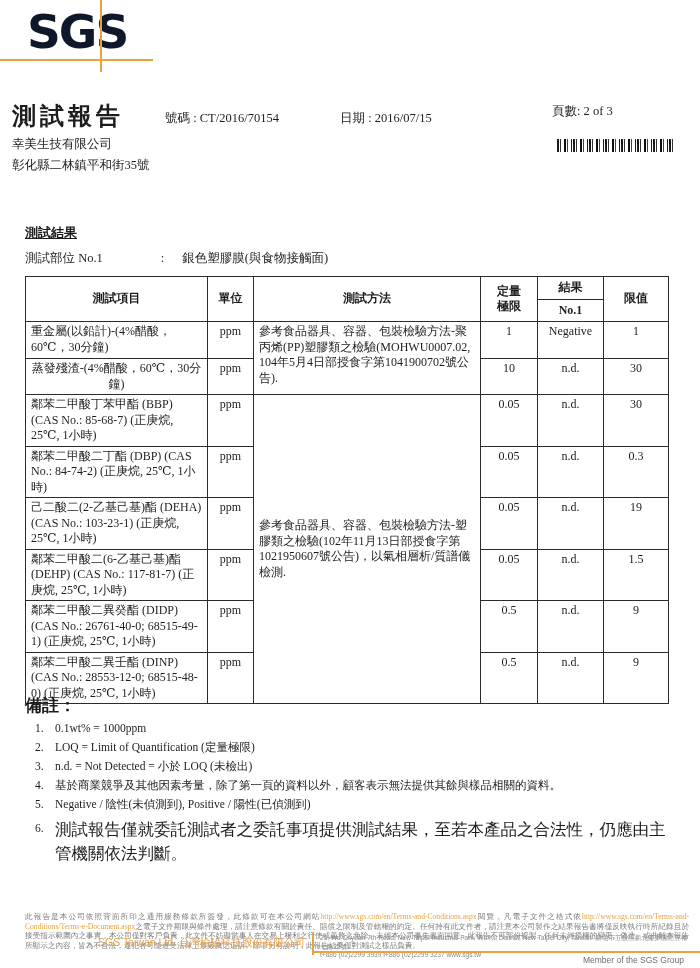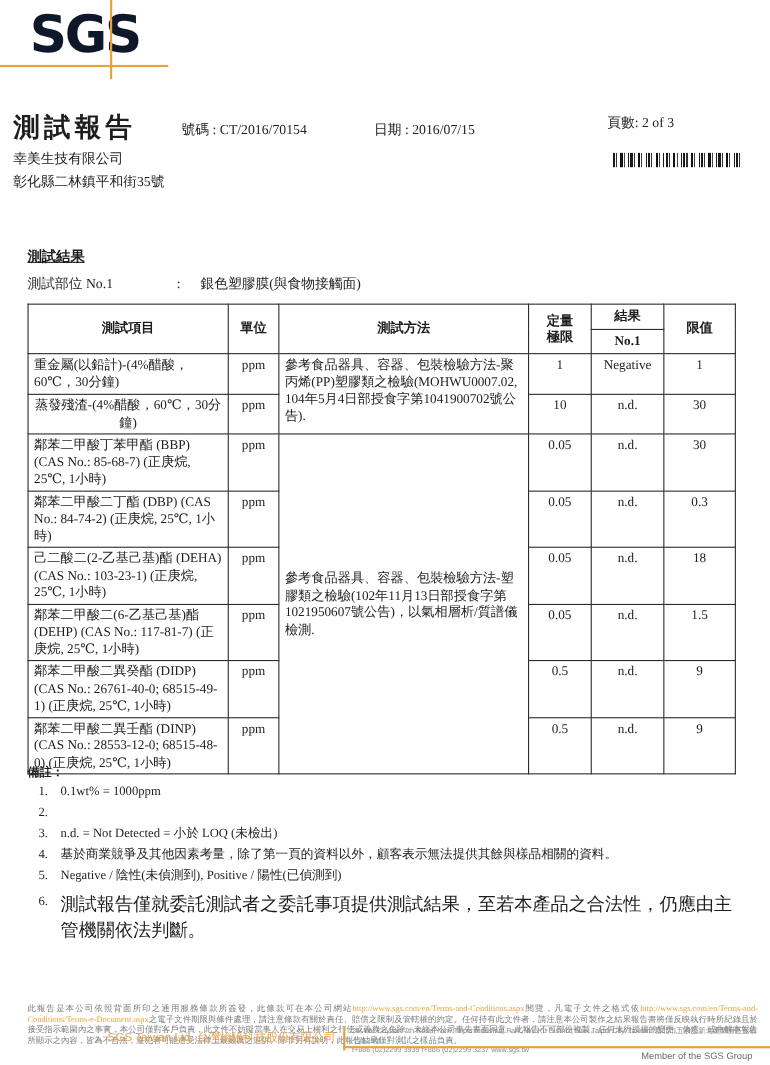--- a/index.html
+++ b/index.html
@@ -50,21 +50,21 @@
   col.c-loq{width:57px;}col.c-result{width:66px;}col.c-limit{width:65px;}
   th.loq{white-space:pre-line;}
   td.unit,td.loq,td.result,td.limit{text-align:center;}
   td.method{font-size:12px;}
   td.method.mid{vertical-align:middle;margin-top:47px;}
   tbody tr.r1 td{height:32px;}
   tbody tr.r2 td{height:26px;text-align:center;}
 
   
   .notes{position:absolute;left:25px;top:694px;width:650px;}
-  .notes-title{font-size:11px;font-weight:bold;}
+  .notes-title{font-size:17px;font-weight:bold;}
   .note{display:flex;margin:4px 0 0 10px;font-size:11.5px;line-height:15px;}
   .note .num{width:20px;flex:0 0 20px;}
   .note.big{font-size:16.5px;line-height:24px;margin-top:6px;}
   .note.big .num{font-size:11.5px;line-height:20px;}
 
   
   .fineprint{
     position:absolute;left:25px;top:884px;width:664px;
     font-size:7.6px;line-height:9.6px;color:#7b7b7b;text-align:justify;margin-top:28px;
   }
@@ -167,21 +167,21 @@
           <td class="unit">ppm</td>
           <td class="loq">0.05</td>
           <td class="result">n.d.</td>
           <td class="limit">0.3</td>
         </tr>
         <tr class="r5">
           <td class="item">己二酸二(2-乙基己基)酯 (DEHA) (CAS No.: 103-23-1) (正庚烷, 25℃, 1小時)</td>
           <td class="unit">ppm</td>
           <td class="loq">0.05</td>
           <td class="result">n.d.</td>
-          <td class="limit">18</td>
+          <td class="limit">19</td>
         </tr>
         <tr class="r6">
           <td class="item">鄰苯二甲酸二(6-乙基己基)酯 (DEHP) (CAS No.: 117-81-7) (正庚烷, 25℃, 1小時)</td>
           <td class="unit">ppm</td>
           <td class="loq">0.05</td>
           <td class="result">n.d.</td>
           <td class="limit">1.5</td>
         </tr>
         <tr class="r7">
           <td class="item">鄰苯二甲酸二異癸酯 (DIDP) (CAS No.: 26761-40-0; 68515-49-1) (正庚烷, 25℃, 1小時)</td>
@@ -203,20 +203,21 @@
 
 <div class="notes">
   <div class="notes-title">備註：</div>
   <div id="notes-list">
       <div class="note">
         <span class="num">1.</span>
         <span>0.1wt% = 1000ppm</span>
       </div>
       <div class="note">
         <span class="num">2.</span>
+        <span>LOQ = Limit of Quantification (定量極限)</span>
       </div>
       <div class="note">
         <span class="num">3.</span>
         <span>n.d. = Not Detected = 小於 LOQ (未檢出)</span>
       </div>
       <div class="note">
         <span class="num">4.</span>
         <span>基於商業競爭及其他因素考量，除了第一頁的資料以外，顧客表示無法提供其餘與樣品相關的資料。</span>
       </div>
       <div class="note">

